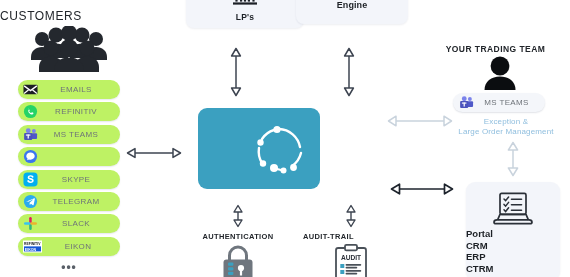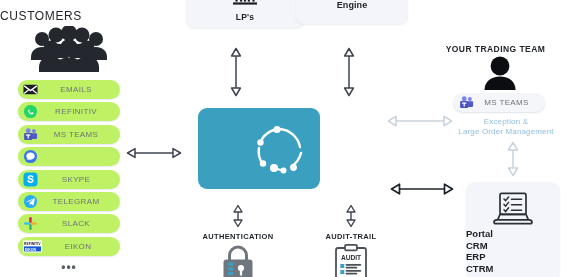--- a/index.html
+++ b/index.html
@@ -93,21 +93,21 @@
     font-size:9.5px;font-weight:bold;color:#1d2126;line-height:11.5px;
   }
 
   
   #auth-label{
     left:190px;top:232px;width:96px;text-align:center;
     font-size:7.5px;font-weight:bold;letter-spacing:.35px;color:#22262b;
   }
   #auth-lock-icon{left:219px;top:244px;width:38px;height:36px;}
   #audit-label{
-    left:303px;top:232px;width:96px;text-align:center;
+    left:303px;top:232px;width:96px;
     font-size:7.5px;font-weight:bold;letter-spacing:.35px;color:#22262b;
   }
   #audit-clipboard-icon{left:334px;top:244px;width:34px;height:36px;}
 
   
   .arrow-svg{position:absolute;overflow:visible;}
   #arrow-customers-core{left:118px;top:142px;width:72px;height:22px;}
   #arrow-core-lps{left:225px;top:40px;width:22px;height:64px;}
   #arrow-core-pricing{left:338px;top:40px;width:22px;height:64px;}
   #arrow-core-team{left:378px;top:110px;width:84px;height:22px;}

